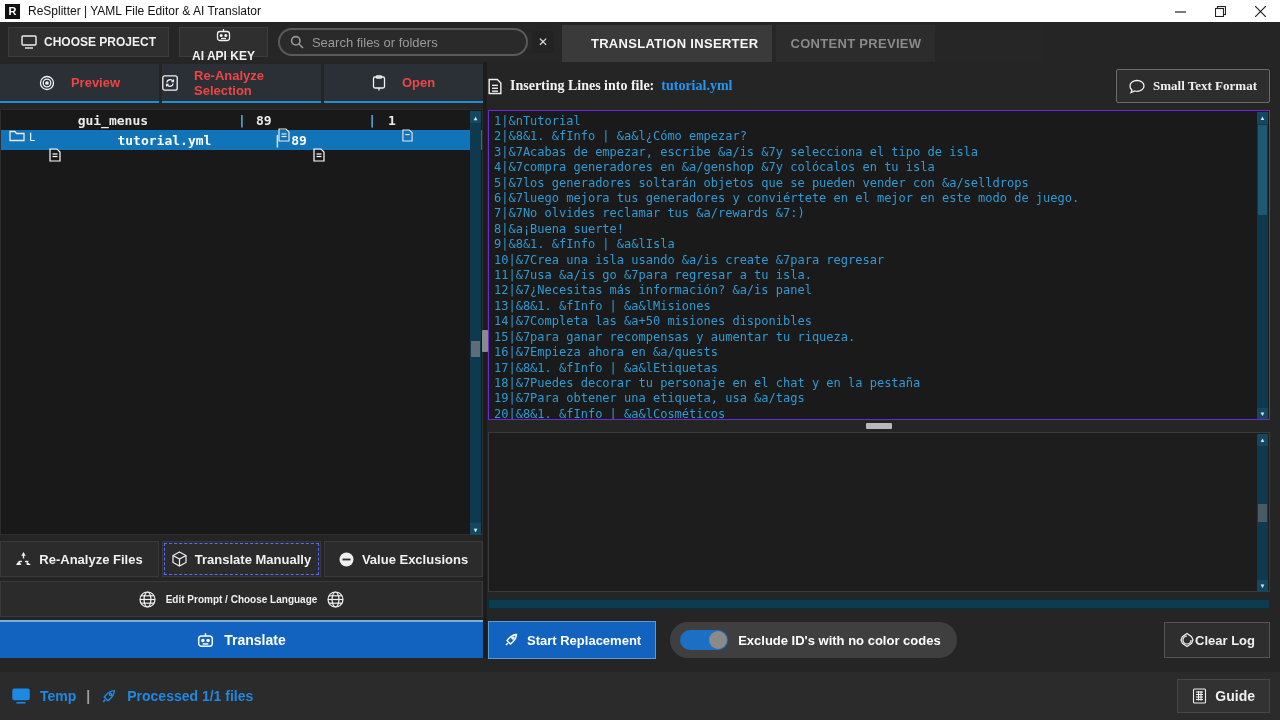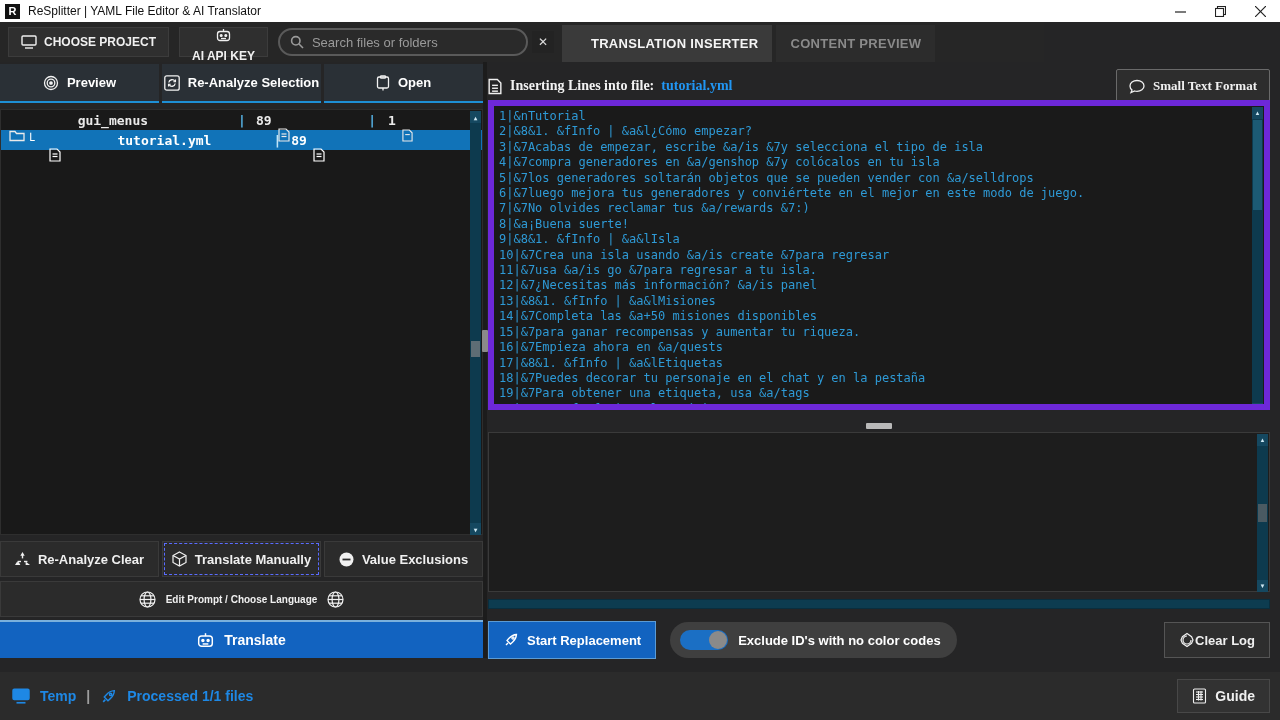--- a/index.html
+++ b/index.html
@@ -33,22 +33,22 @@
     display:flex; align-items:center; justify-content:center; font-size:12px; }
   .tabs { display:flex; height:40px; margin-left:8px; }
   .tab { height:37px; margin-top:3px; display:flex; align-items:center; padding:0 14px;
     font-weight:bold; font-size:13px; letter-spacing:.3px; }
   .tab.active { background:#3a3a3a; color:#f5f5f5;padding-left:29px; }
   .tab.inactive { background:#2c2c2c; color:#8a8a8a; margin-left:4px; }
 
   
   .left-panel { position:absolute; left:0; top:64px; width:483px; height:594px; }
   .lp-topbtns { display:flex; gap:3px; height:39px; }
-  .lp-topbtns .btn { flex:1; background:#2a3036; border-bottom:2px solid #1e8fd5; color:#ffffff;
-    font-weight:bold; font-size:13px; display:flex; align-items:center; justify-content:center; gap:8px; }
+  .lp-topbtns .btn { flex:1; background:#2a3036; border-bottom:2px solid #1e8fd5; color:#ef4444;
+    font-weight:bold; font-size:13px; display:flex; align-items:center; justify-content:center; gap:16px; }
   .tree { position:absolute; left:0; top:45px; width:483px; height:426px; background:#191919;
     border:1px solid #2e2e2e; font-family:"DejaVu Sans Mono", monospace; font-size:13px; font-weight:bold; }
   .tree-row { height:20px; display:flex; align-items:center; color:#eaeaea; white-space:pre; }
   .tree-row.selected { background:#1173b8; color:#ffffff; }
   .tree-pipe { color:#55b1e4; }
   .tree-row.selected .tree-pipe { color:#bfe3f7; }
   .tree-ico { margin:0 6px; }
   .vscroll { position:absolute; right:1px; top:1px; width:11px; height:424px; background:#0d3a4e; }
   .vscroll .arr { position:absolute; left:0; width:11px; height:12px; background:#154860;
     color:#cfe8f3; font-size:6px; display:flex; align-items:center; justify-content:center; }
@@ -71,22 +71,22 @@
 
   
   .right-panel { position:absolute; left:488px; top:64px; width:782px; height:596px; }
   .rp-header { height:44px; display:flex; align-items:center;font-family:Liberation Serif, serif; }
   .rp-header .label { color:#f2f2f2; font-weight:bold; font-size:14px; margin-left:8px; }
   .rp-header .fname { color:#2196f3; font-weight:bold; font-size:14px; margin-left:7px; }
   .btn-smalltext { margin-left:auto; height:34px; background:#2d2d2d; border:1px solid #6a6a6a;
     border-radius:2px; color:#f0f0f0; font-weight:bold; font-size:13px; display:flex; align-items:center;
     gap:8px; padding:0 12px; }
 
-  .code-panel { position:absolute; left:0; top:36px; width:782px; height:310px; background:#1a1a1a;
-    border:6px solid #6d28d9; overflow:hidden; }
+  .code-panel { position:absolute; left:0; top:46px; width:782px; height:310px; background:#1a1a1a;
+    border:1px solid #6d28d9; overflow:hidden; }
   .code-lines { position:absolute; left:5px; top:3px; right:16px; bottom:0; overflow:hidden;
     font-family:"DejaVu Sans Mono", monospace; font-size:12px; line-height:15.4px; color:#2e9ad6;
     white-space:pre; }
   .code-panel .vscroll { height:308px; }
 
   .splitter { position:absolute; left:0; top:358px; width:782px; height:8px;
     display:flex; align-items:center; justify-content:center; }
   .splitter .grip { width:26px; height:6px; background:#b9b9b9; border-radius:1px; }
 
   .log-panel { position:absolute; left:0; top:368px; width:782px; height:160px; background:#1d1d1d;
@@ -275,21 +275,21 @@
           <svg width="15" height="14" viewBox="0 0 15 14" fill="#f0f0f0">
             <path d="M7.5 0l2.2 3.8H5.3z"></path>
               <path d="M1 13l2.2-3.8 2.2 3.8z" transform="rotate(0)"></path>
             <path d="M2.2 9.5L0 13h4.4z"></path>
               <path d="M10.6 9.5L15 13h-4.4l0-3.5z"></path>
             <rect x="6.8" y="3" width="1.4" height="3.4"></rect>
               <rect x="2.6" y="8.8" width="3.4" height="1.4"></rect>
             <rect x="9" y="8.8" width="3.4" height="1.4"></rect>
           </svg>
           </span>
-        <span>Re-Analyze Clear</span>
+        <span>Re-Analyze Files</span>
       </div>
       <div class="btn focused">
         <span class="ico">
           <svg width="15" height="16" viewBox="0 0 15 16" fill="none" stroke="#f0f0f0" stroke-width="1.2">
             <path d="M7.5 1L14 4.5v7L7.5 15 1 11.5v-7z"></path>
               <path d="M1 4.5L7.5 8 14 4.5"></path>
               <line x1="7.5" y1="8" x2="7.5" y2="15"></line>
           </svg>
           </span>
         <span>Translate Manually</span>

